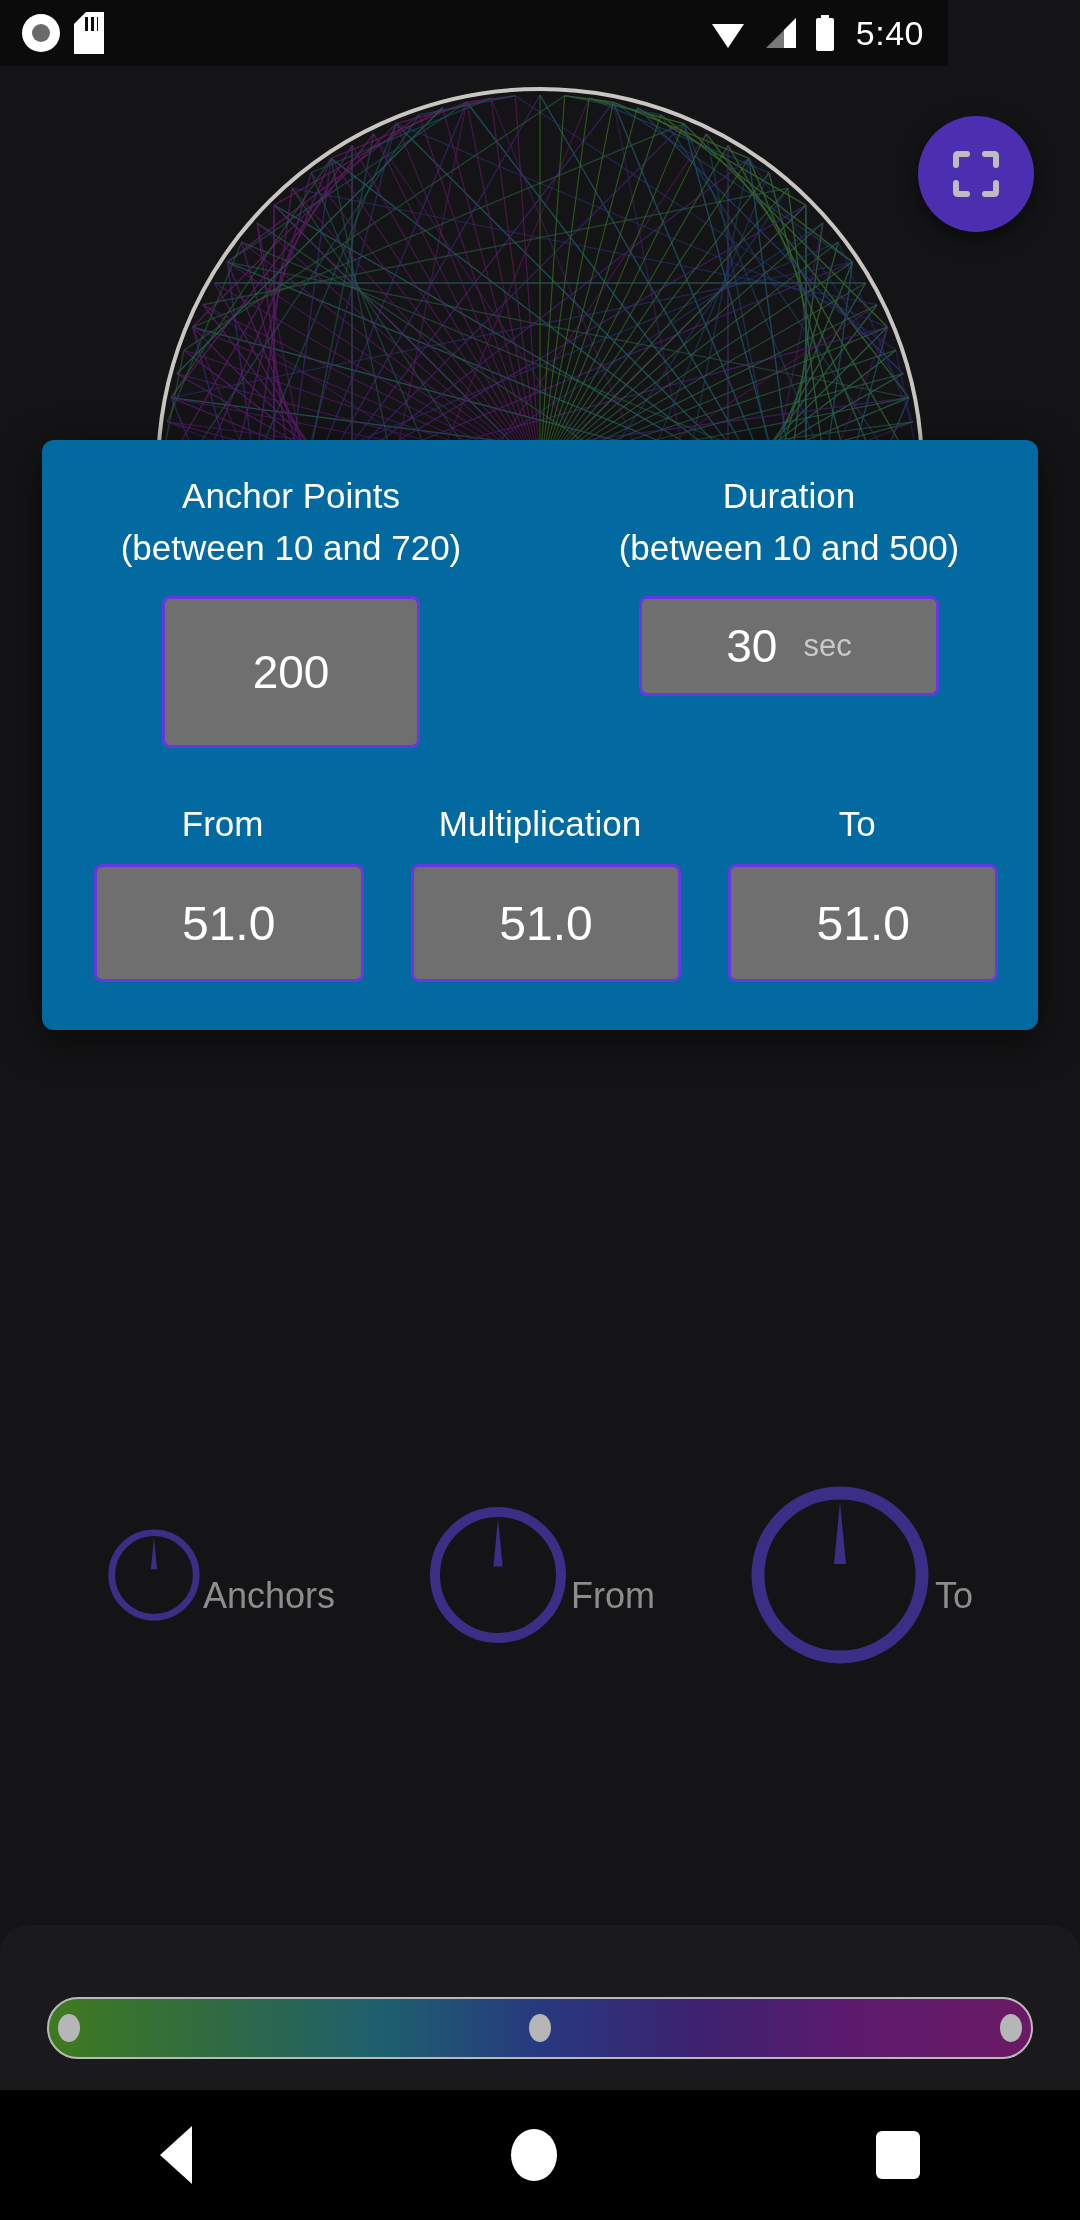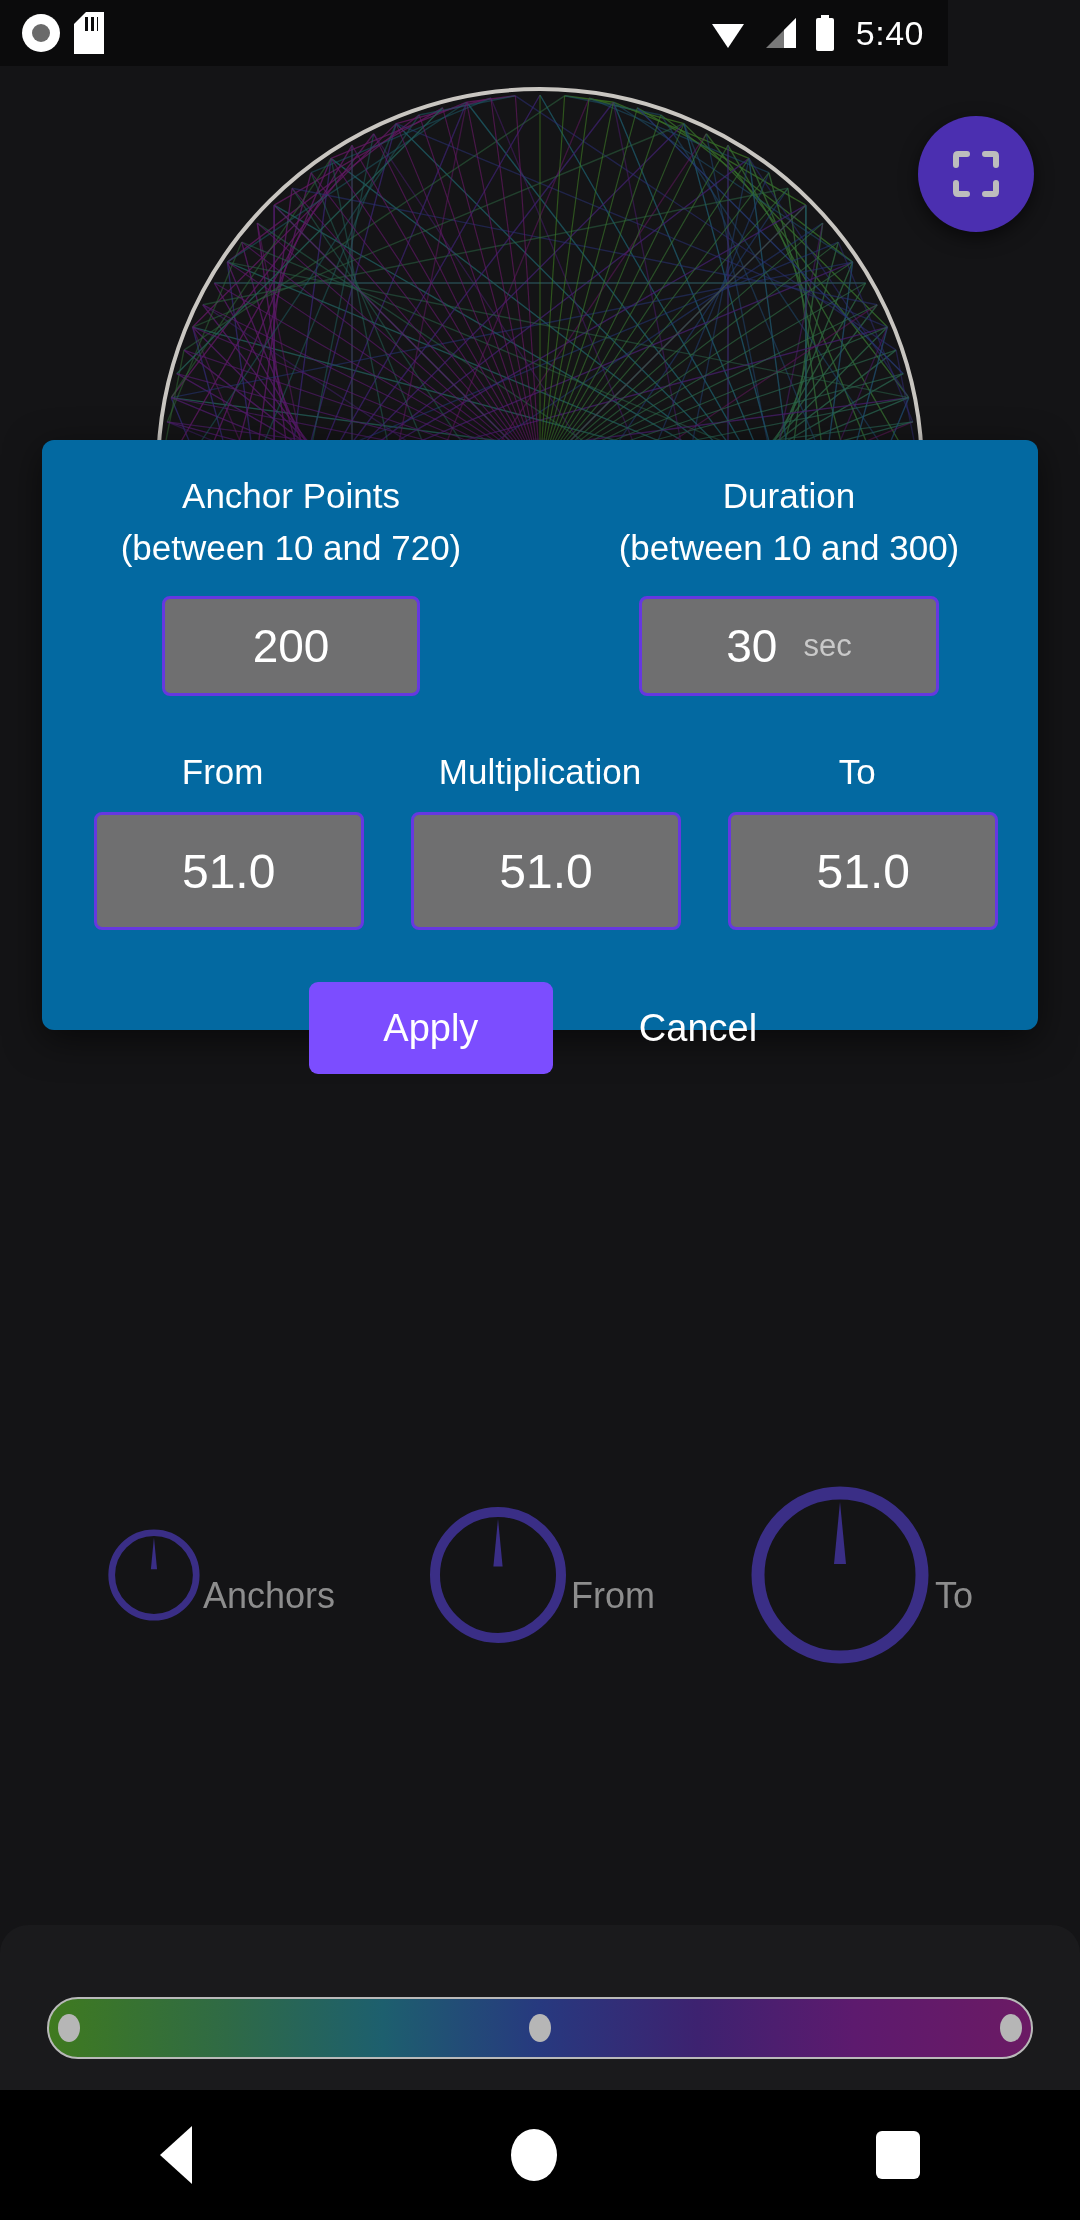--- a/index.html
+++ b/index.html
@@ -55,21 +55,21 @@
     color:#fff; font-size:35px; line-height:52px; text-align:center;
     font-weight:400;
   }
   .fld-label .sub{ display:block; }
 
   .tbox{
     margin-top:22px; background:#6f6f70; border:3px solid #6638e0; border-radius:8px;
     display:flex; align-items:center; justify-content:center;
     color:#fff; font-size:46px;
   }
-  .tbox-anchor{ width:258px; height:100px;text-align:right; }
+  .tbox-anchor{ width:258px; height:152px;text-align:right; }
   .tbox-dur{ width:300px; height:100px; gap:26px; }
   .unit{ color:#c9c9c9; font-size:31px; }
 
   .row-mid{ display:flex; margin-top:56px; padding:0 22px; }
   .mcol{ flex:1; display:flex; flex-direction:column; align-items:center; }
   .mlabel{ color:#fff; font-size:35px; }
   .tbox-m{ width:270px; height:118px; margin-top:20px; font-size:48px;margin-left:12px; }
 
   .row-btn{ display:flex; align-items:center; justify-content:center;
     gap:72px; margin-top:52px; }
@@ -505,21 +505,21 @@
           <span class="sub">(between 10 and 720)</span>
         </div>
         <div class="tbox tbox-anchor">
           <span>200</span>
         </div>
       </div>
 
       <div class="col">
         <div class="fld-label">
           <span>Duration</span>
-          <span class="sub">(between 10 and 300)</span>
+          <span class="sub">(between 10 and 500)</span>
         </div>
         <div class="tbox tbox-dur">
           <span>30</span>
           <span class="unit">sec</span>
         </div>
       </div>
 
     </div>
 
     <div class="row-mid">
@@ -540,24 +540,20 @@
 
       <div class="mcol">
         <span class="mlabel">To</span>
         <div class="tbox tbox-m">
           <span>51.0</span>
         </div>
       </div>
 
     </div>
 
-    <div class="row-btn">
-      <div class="btn-apply">Apply</div>
-      <div class="btn-cancel">Cancel</div>
-    </div>
 
   </div>
 
   <div class="navbar">
     <span class="nav-back"></span>
     <span class="nav-home"></span>
     <span class="nav-recent"></span>
   </div>
 
 </div>

